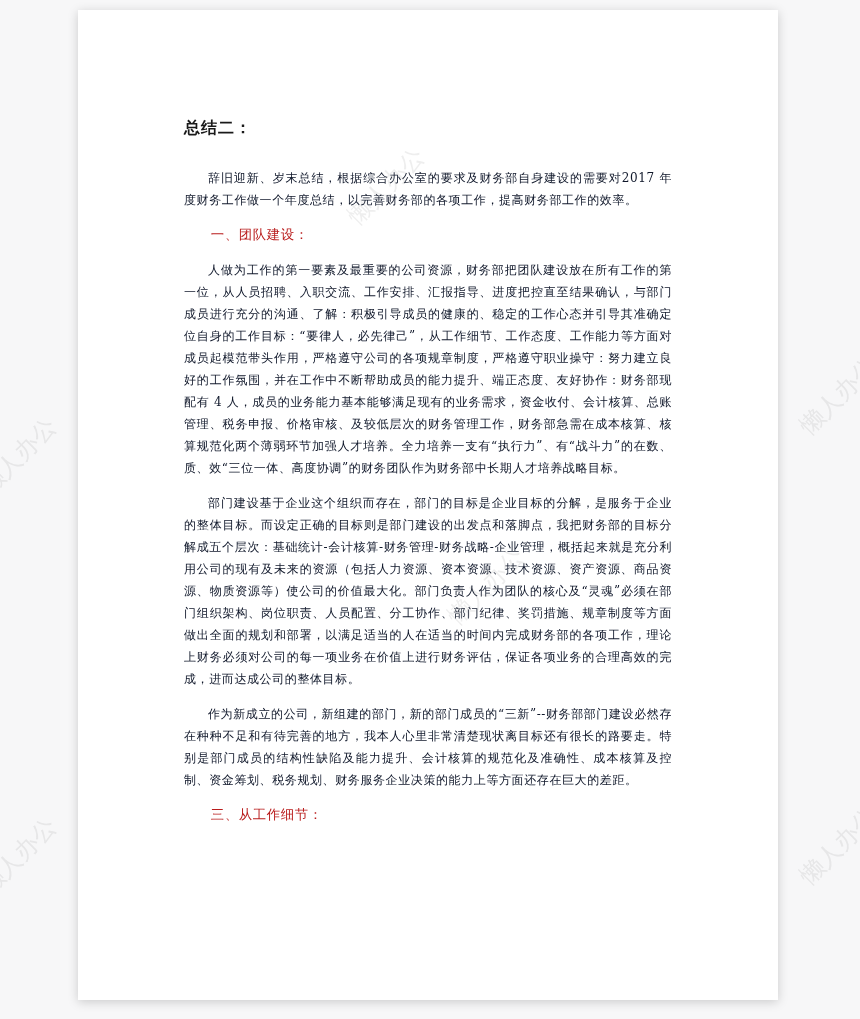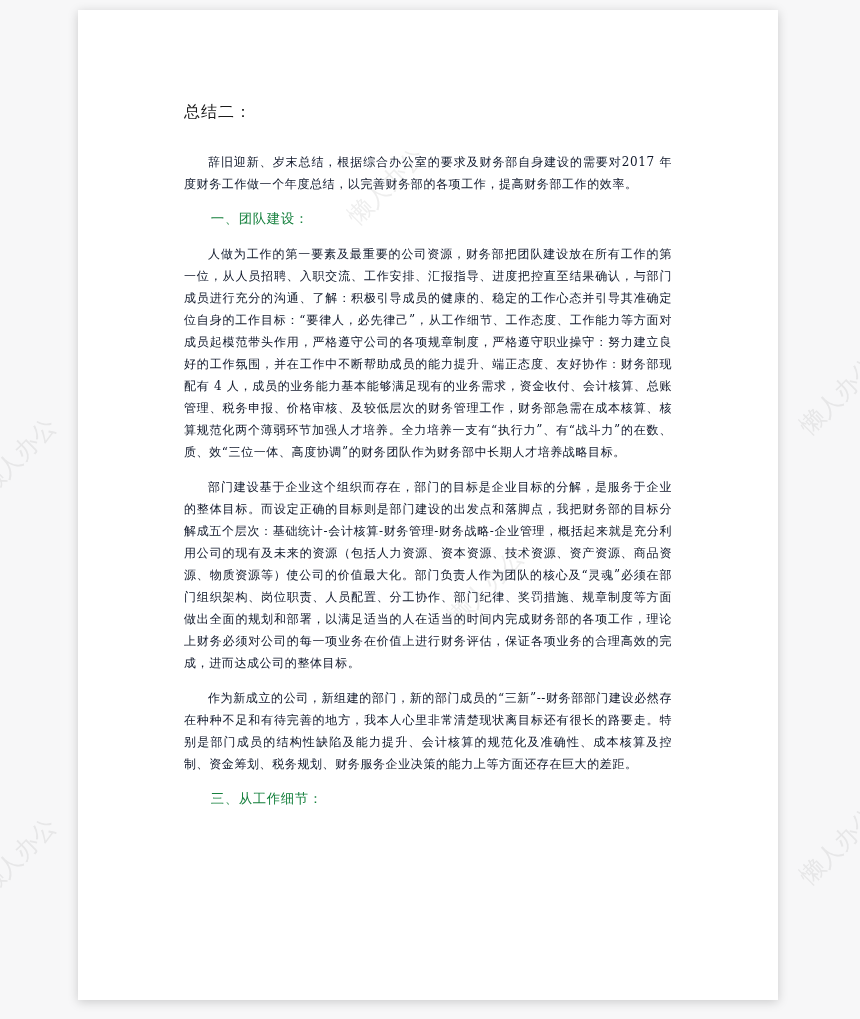--- a/index.html
+++ b/index.html
@@ -17,39 +17,39 @@
     background: #ffffff;
     box-shadow: 0 2px 10px rgba(0,0,0,0.18);
   }
   .content {
     position: absolute;
     left: 106px; top: 92px;
     width: 488px;
   }
   .title {
     font-family: "DejaVu Sans", "Liberation Sans", sans-serif;
-    font-weight: normal;
+    font-weight: bold;
     font-size: 16px;
     color: #1a1a1a;
-    margin: 0 0 28px 0;
+    margin: 16px 0 28px 0;
     letter-spacing: 1px;
   }
   .para {
     font-size: 12px;
     line-height: 22px;
     color: #0f172a;
     text-indent: 2em;
     margin: 0 0 13px 0;
     text-align: justify;
     letter-spacing: 0.6px;
   }
   .heading {
     font-size: 13.4px;
     line-height: 22px;
-    color: #15803d;
+    color: #b91c1c;
     text-indent: 2em;
     margin: 0 0 13px 0;
     letter-spacing: 0.6px;
   }
   .watermark {
     position: absolute;
     font-family: "DejaVu Serif", serif;
     font-size: 24px;
     color: rgba(120,120,120,0.13);
     transform: rotate(-45deg);

